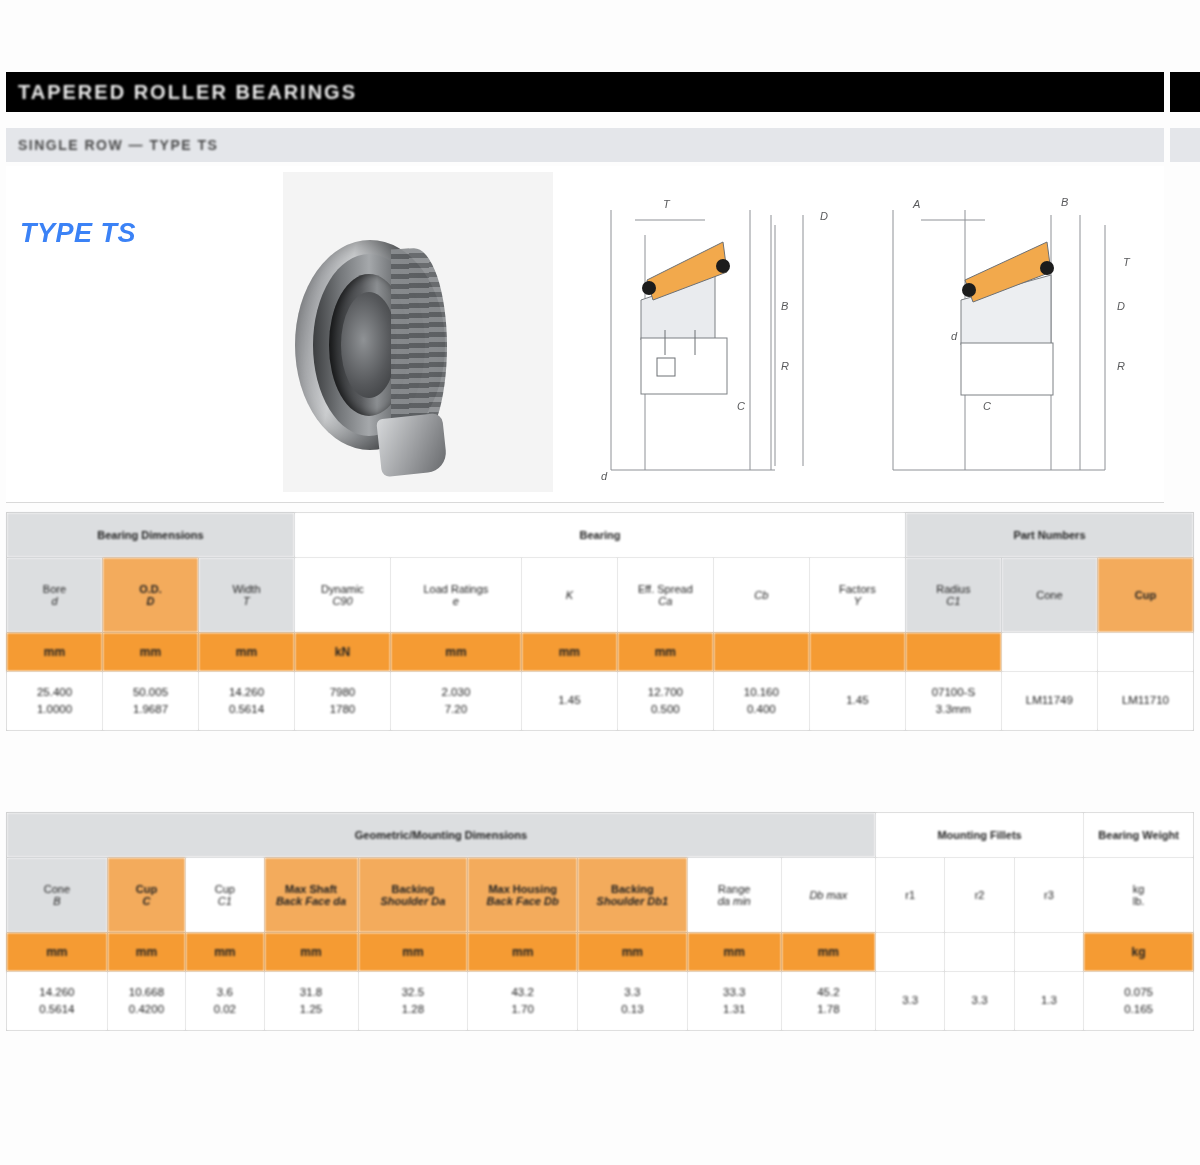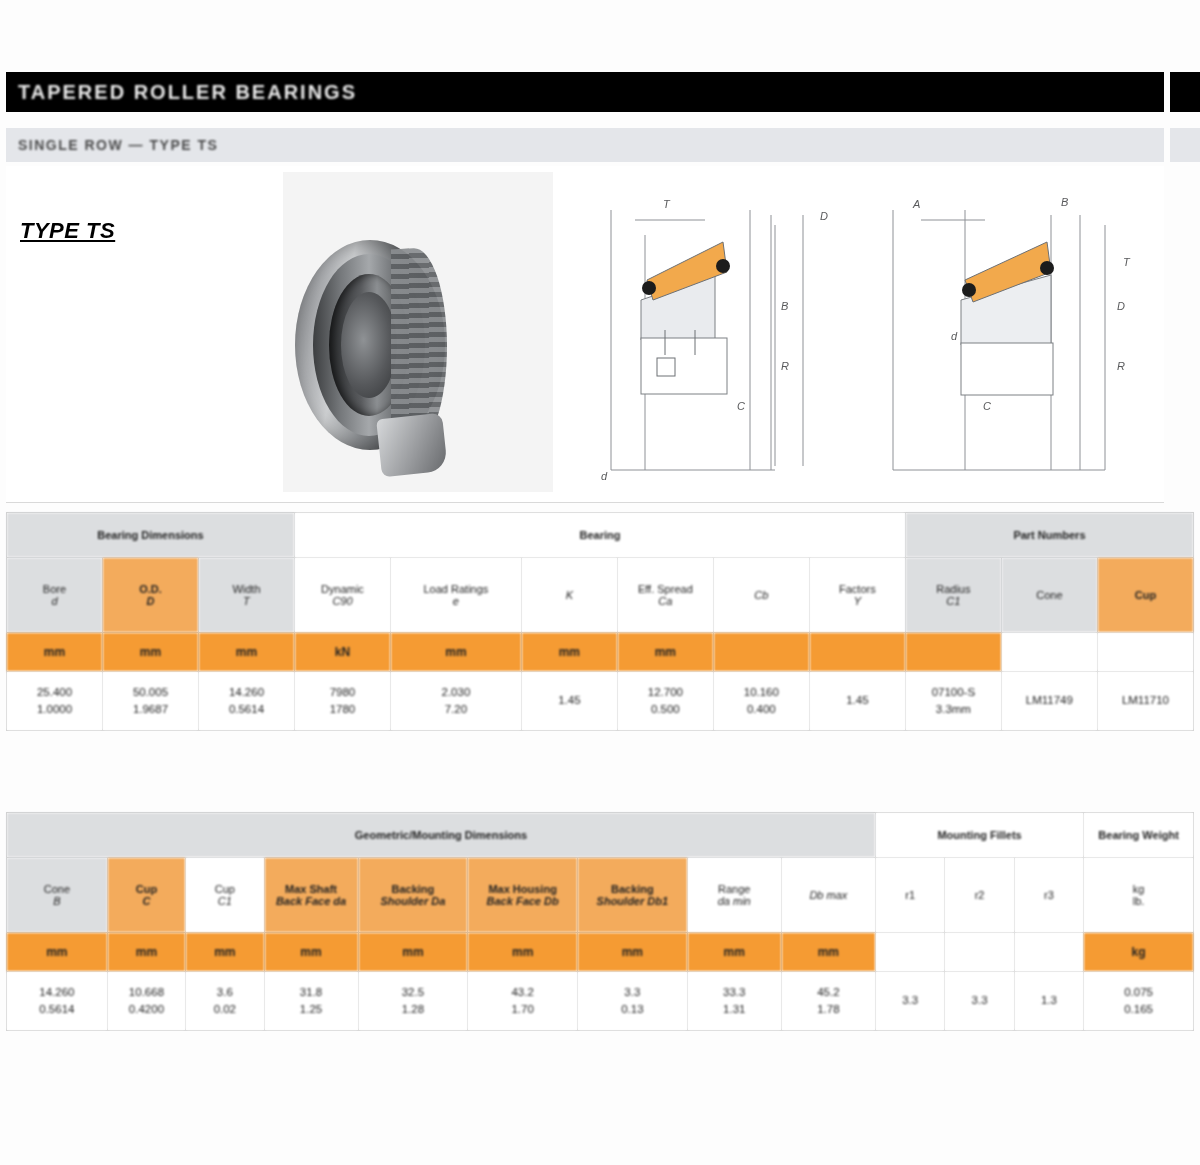--- a/index.html
+++ b/index.html
@@ -76,26 +76,25 @@
   .figure-band {
     position: absolute;
     left: 6px; top: 166px;
     width: 1158px; height: 336px;
     background: #ffffff;
     border-bottom: 1px solid #d9d9d9;
   }
   .type-label {
     position: absolute;
     left: 20px; top: 218px;
-    font-size: 22px;
+    font-size: 27px;
     font-weight: bold;
     font-style: italic;
     letter-spacing: .5px;
-    color: #000000;
-    text-decoration: underline;
+    color: #3b82f6;
   }
 
   
   .photo-box {
     position: absolute;
     left: 283px; top: 172px;
     width: 270px; height: 320px;
     background: #f4f4f4;
   }
   .bearing-photo {

